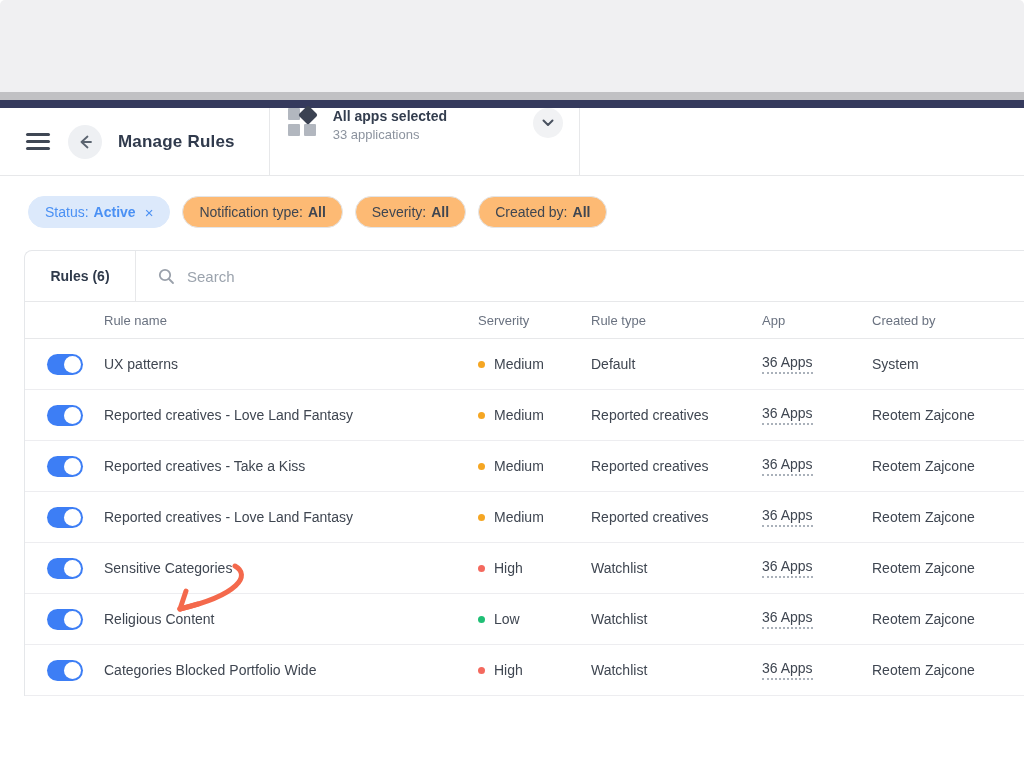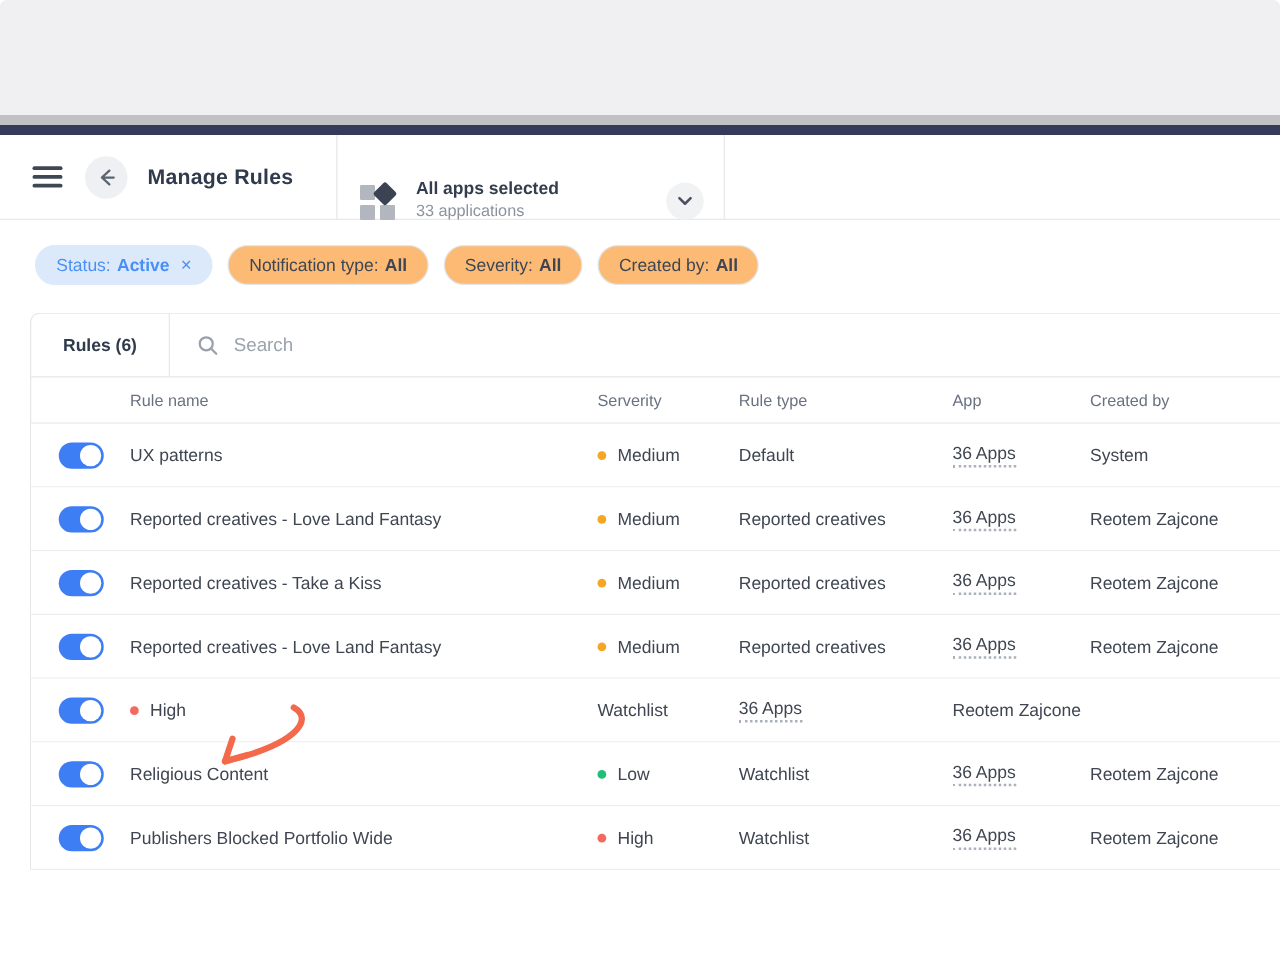--- a/index.html
+++ b/index.html
@@ -11,21 +11,21 @@
   .strip-silver { height:8px; background:#c1c1c4; }
   .strip-navy   { height:8px; background:#353a5d; }
 
   
   .app-header { height:68px; background:#fff; border-bottom:1px solid #e7e8ea; display:flex; align-items:center; }
   .hamburger { width:24px; height:17px; margin-left:26px; display:flex; flex-direction:column; justify-content:space-between; cursor:pointer; }
   .hamburger span { display:block; height:3px; background:#3f4754; border-radius:2px; }
   .back-btn { width:34px; height:34px; border-radius:50%; background:#eef0f3; margin-left:18px; display:flex; align-items:center; justify-content:center; cursor:pointer; }
   .page-title { margin-left:16px; font-size:17px; font-weight:700; color:#303a4c; letter-spacing:.2px; }
   .hdr-divider { width:1px; height:68px; background:#e7e8ea; margin-left:34px; }
-  .app-selector { width:310px; height:68px; display:flex; align-items:flex-end; padding:0 16px 0 18px; border-right:1px solid #e7e8ea; cursor:pointer; }
+  .app-selector { width:310px; height:68px; display:flex; align-items:flex-start; padding:0 16px 0 18px; border-right:1px solid #e7e8ea; cursor:pointer; }
   .apps-grid { position:relative; width:28px; height:28px; flex:0 0 auto; }
   .apps-grid i { position:absolute; width:12px; height:12px; background:#b2b7bf; border-radius:1px; }
   .apps-grid i.sq2 { left:16px; top:16px; }
   .apps-grid i.sq3 { left:0; top:16px; }
   .apps-grid i.dm  { left:13px; top:0px; width:14px; height:14px; background:#3b4252; transform:rotate(45deg); border-radius:2px; }
   .sel-text { margin-left:17px; }
   .sel-title { font-size:14px; font-weight:700; color:#333d4e; }
   .sel-sub   { font-size:13px; color:#8c939e; margin-top:3px; }
   .chev-btn { margin-left:auto; width:30px; height:30px; border-radius:50%; background:#f1f2f4; display:flex; align-items:center; justify-content:center; }
 
@@ -202,20 +202,21 @@
     <div><span class="app-link">36 Apps</span></div>
     <div>Reotem Zajcone</div>
   </div>
 
   <div class="trow">
     <div>
             <div class="toggle">
               <span class="knob"></span>
             </div>
           </div>
+    <div>Sensitive Categories</div>
     <div class="sev">
             <span class="dot" style="background: rgb(244, 105, 94);"></span>
             <span>High</span>
           </div>
     <div>Watchlist</div>
     <div><span class="app-link">36 Apps</span></div>
     <div>Reotem Zajcone</div>
   </div>
 
   <div class="trow">
@@ -233,21 +234,21 @@
     <div><span class="app-link">36 Apps</span></div>
     <div>Reotem Zajcone</div>
   </div>
 
   <div class="trow">
     <div>
             <div class="toggle">
               <span class="knob"></span>
             </div>
           </div>
-    <div>Publishers Blocked Portfolio Wide</div>
+    <div>Categories Blocked Portfolio Wide</div>
     <div class="sev">
             <span class="dot" style="background: rgb(244, 105, 94);"></span>
             <span>High</span>
           </div>
     <div>Watchlist</div>
     <div><span class="app-link">36 Apps</span></div>
     <div>Reotem Zajcone</div>
   </div>
 </div>
 

